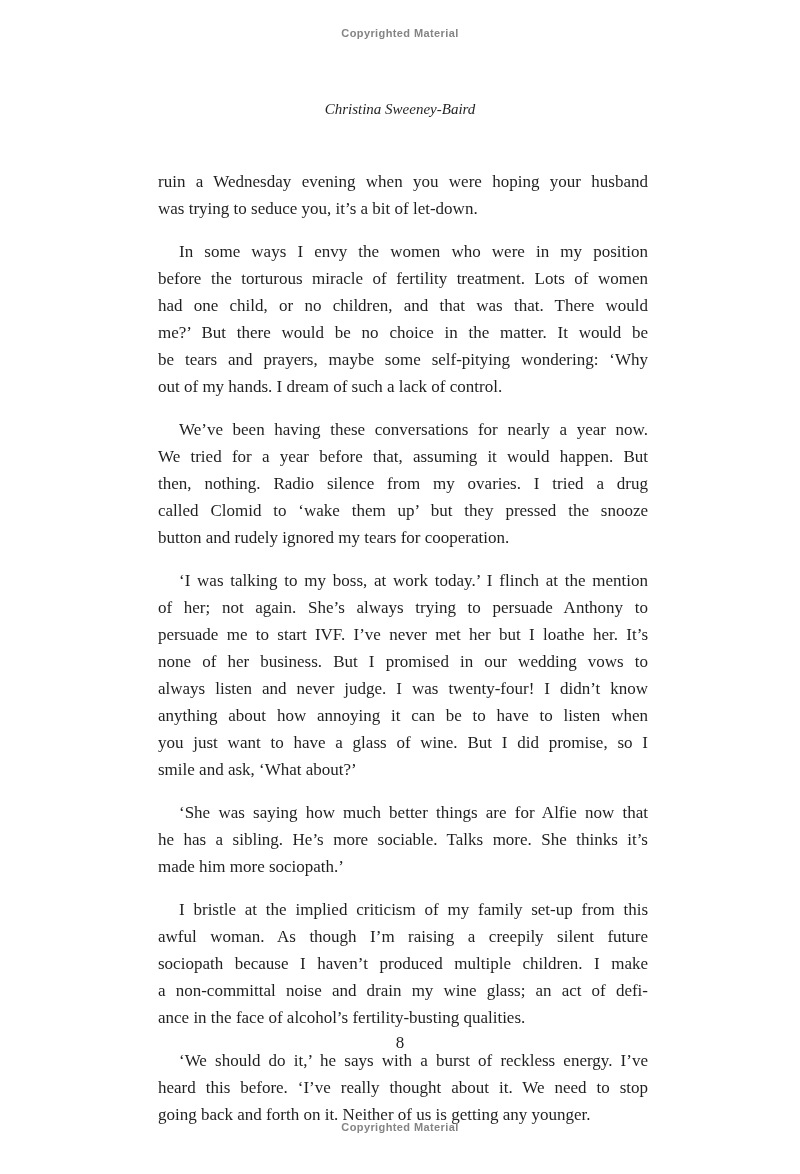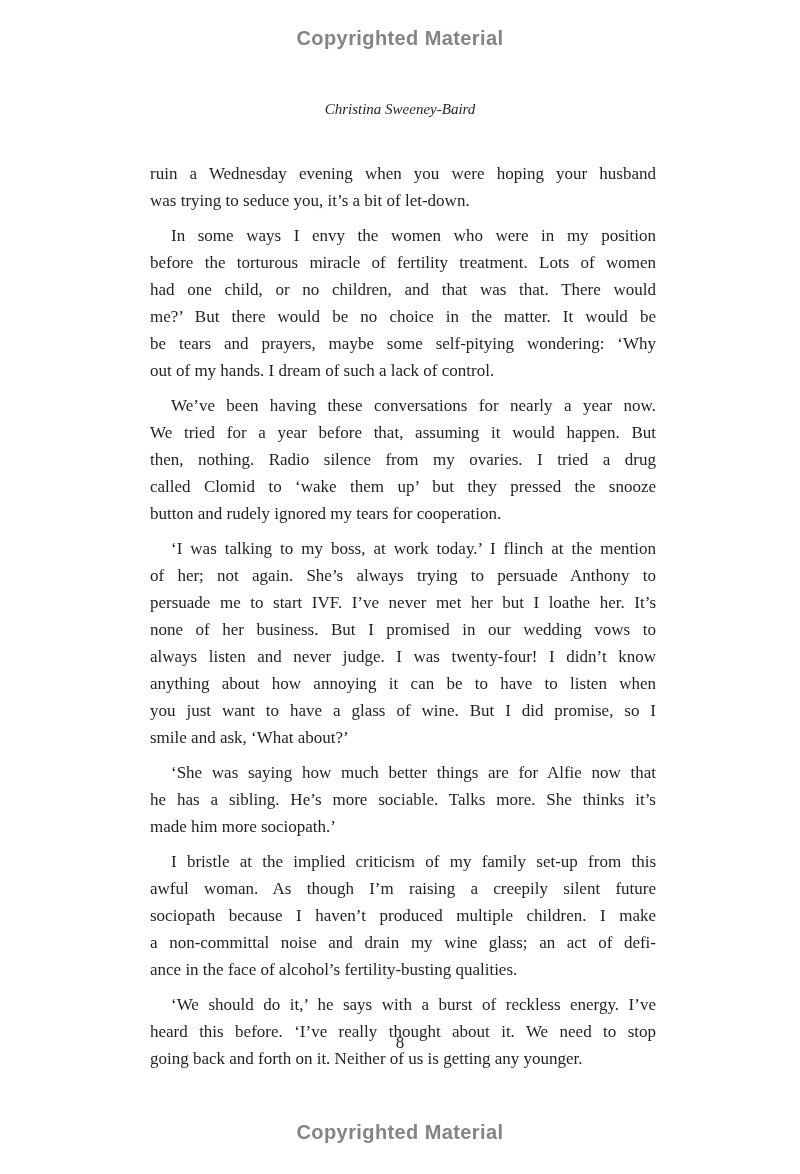--- a/index.html
+++ b/index.html
@@ -15,21 +15,21 @@
     overflow: hidden;
     font-family: "Liberation Serif", "DejaVu Serif", serif;
   }
   .notice {
     position: absolute;
     left: 0;
     width: 100%;
     text-align: center;
     font-family: "Liberation Sans", "DejaVu Sans", sans-serif;
     font-weight: bold;
-    font-size: 20px;
+    font-size: 11px;
     letter-spacing: 0.4px;
     color: #848484;
   }
   .notice-top { top: 27px; }
   .notice-bottom { top: 1121px; }
   .running-head {
     position: absolute;
     top: 101px;
     left: 0;
     width: 100%;
@@ -40,21 +40,21 @@
   }
   .body-text {
     position: absolute;
     left: 142px;
     top: 152px;
     width: 522px;
     font-size: 17px;
     line-height: 27px;
     color: #1f1f1f;
   }
-  .para { margin: 8px; padding: 0; }
+  .para { margin: 16px; padding: 0; }
   .line {
     display: block;
     height: 27px;
     overflow: hidden;
     text-align: justify;
     text-align-last: justify;
   }
   .line.last { text-align-last: left; }
   .para.indent .line:first-child { padding-left: 21px; }
   .page-number {

